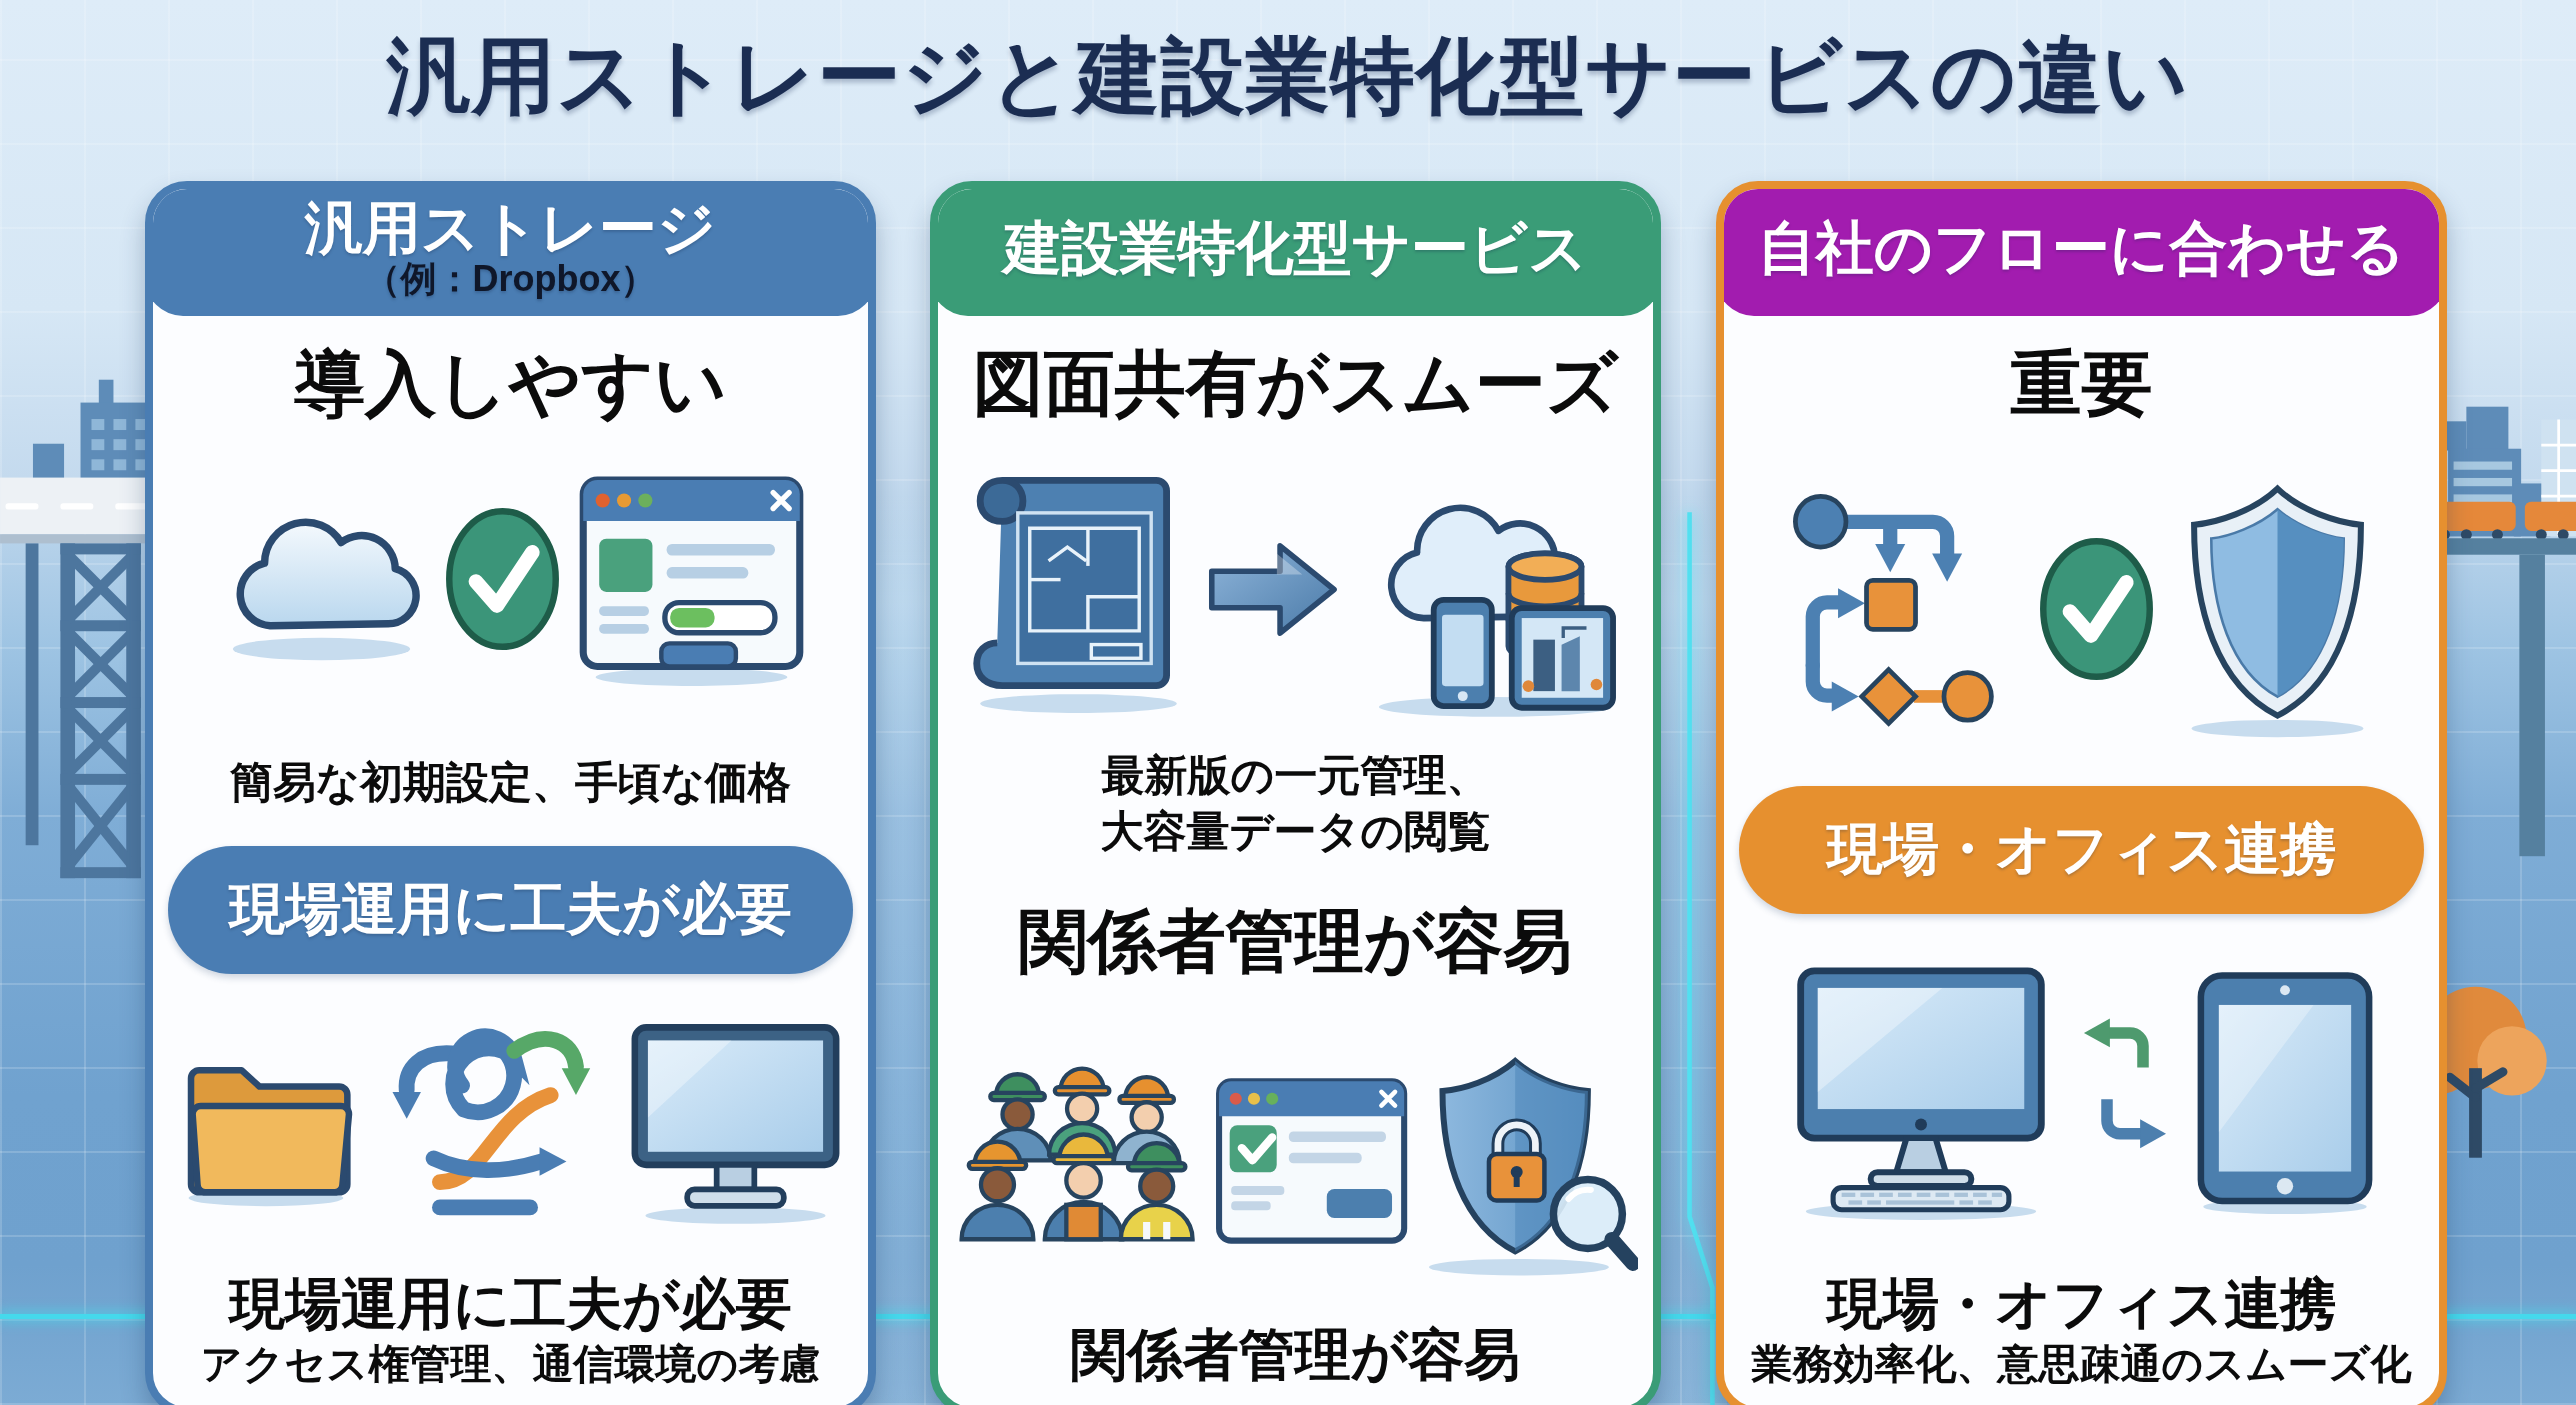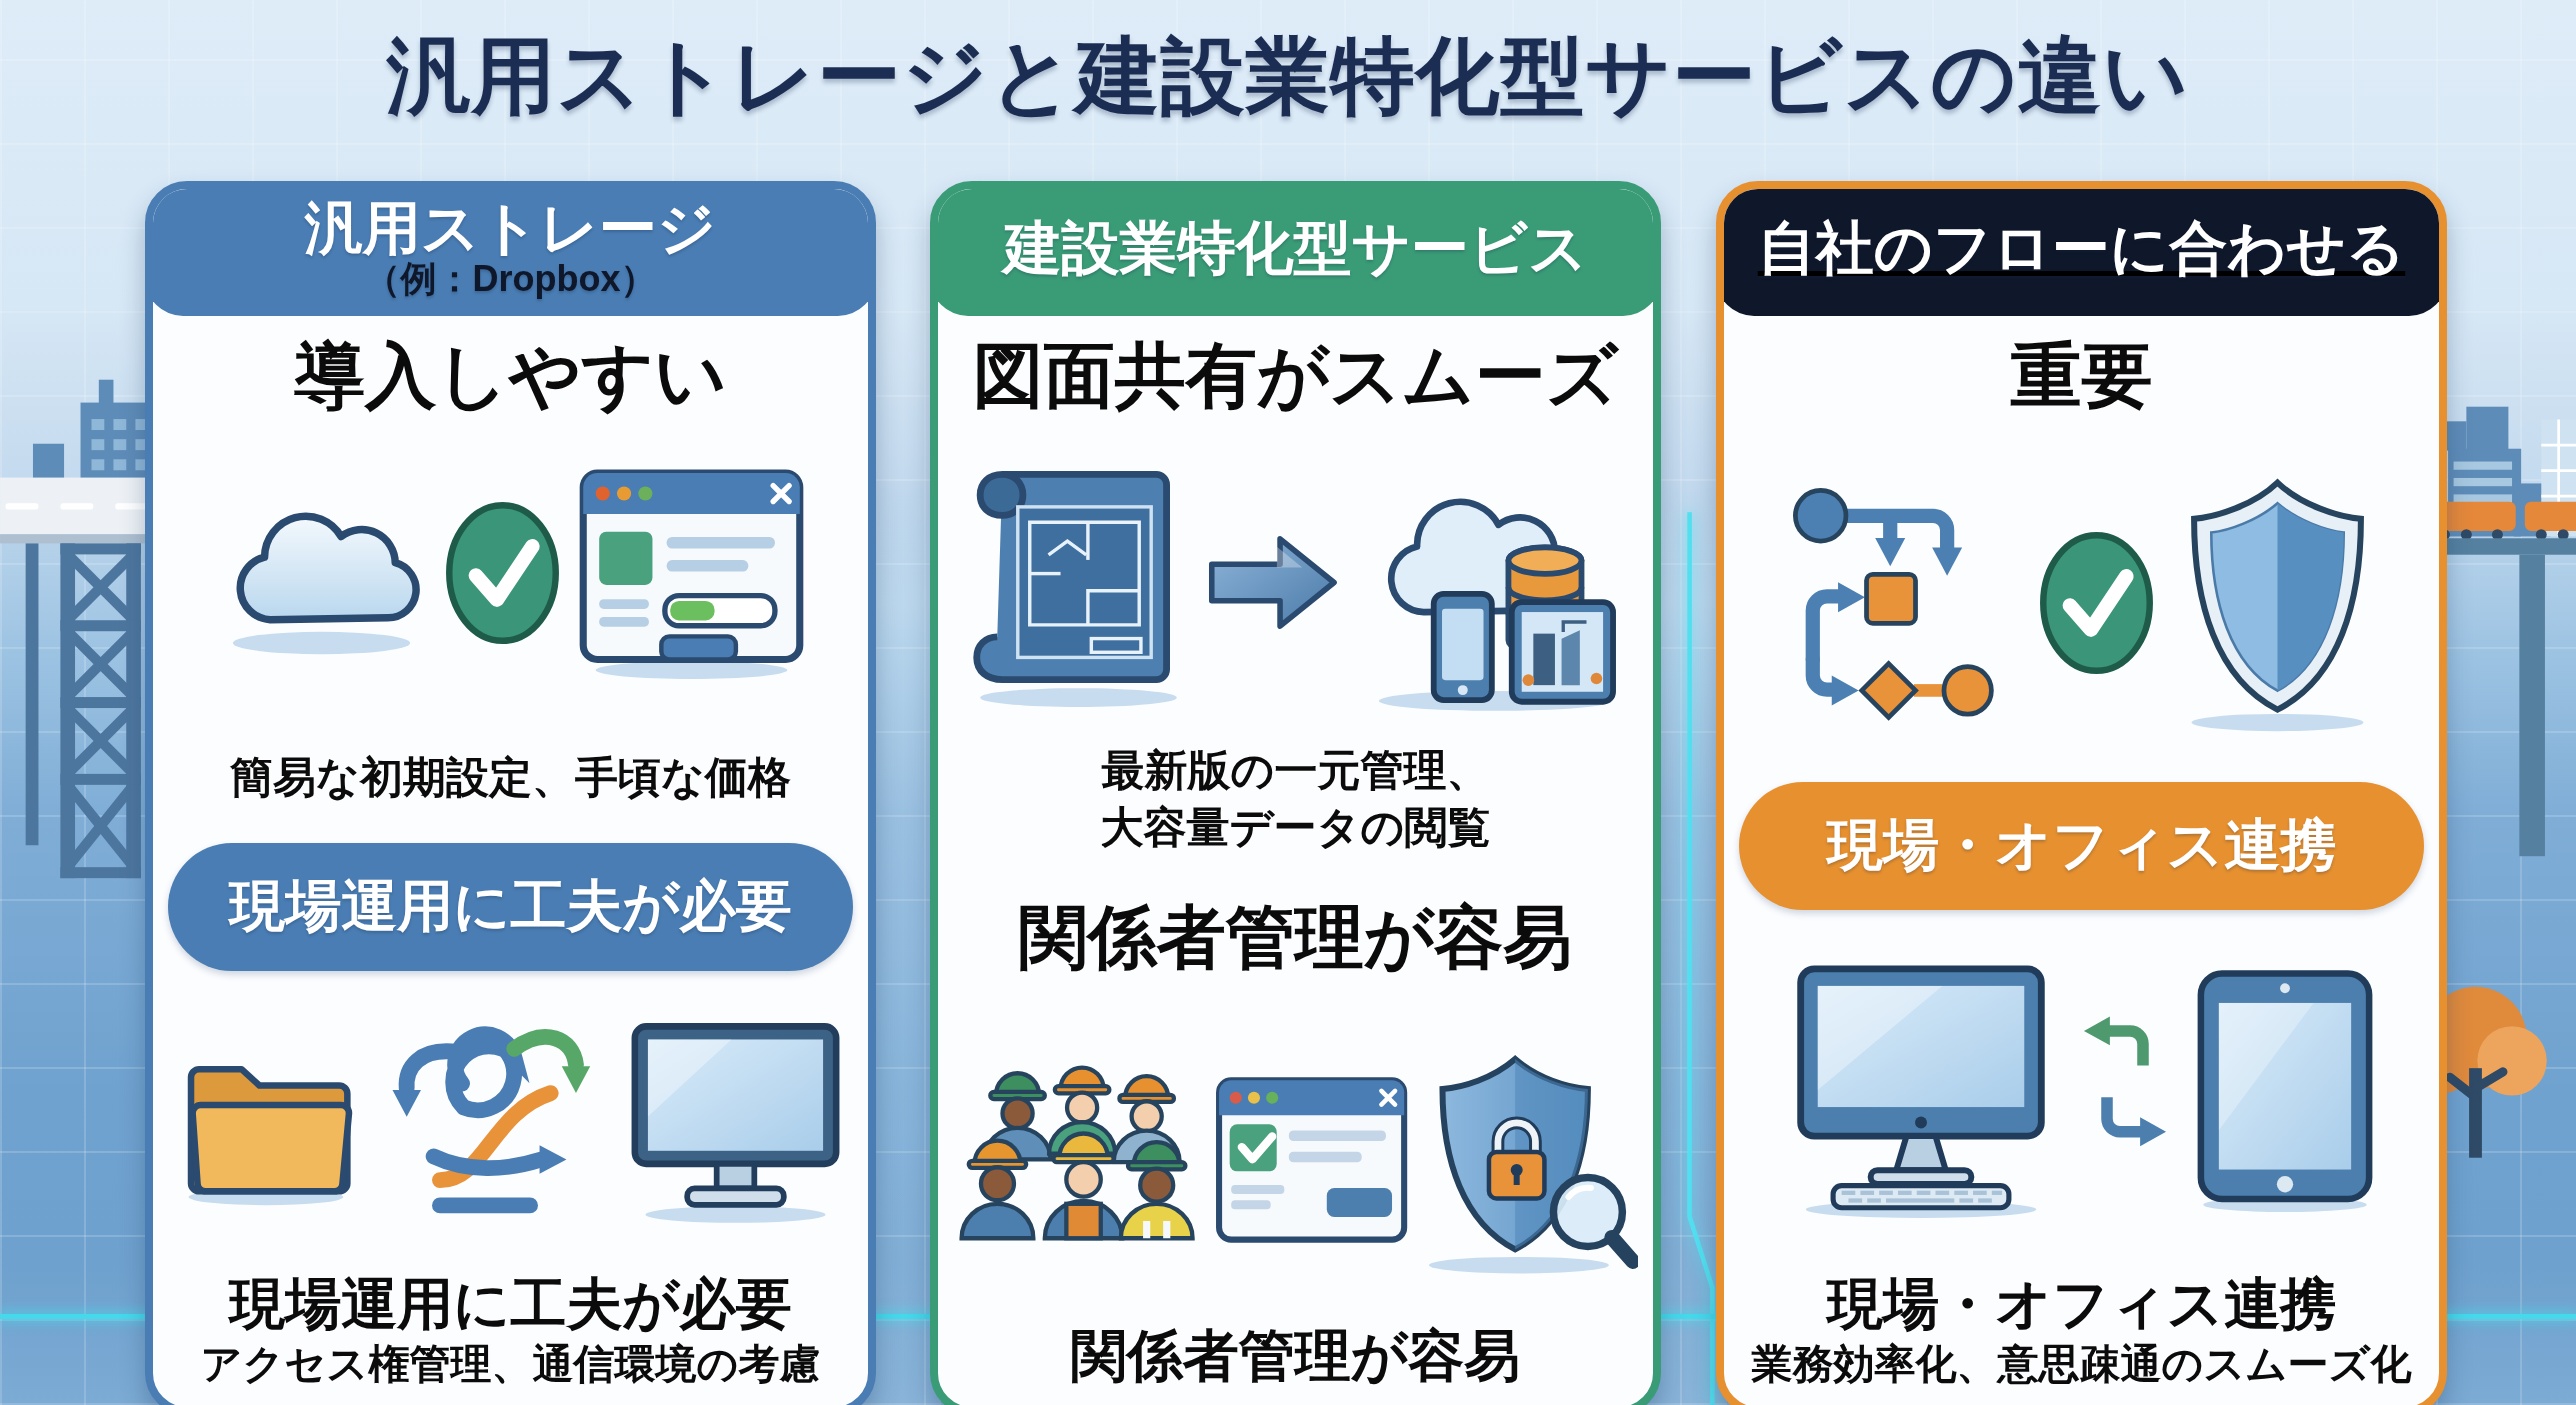--- a/index.html
+++ b/index.html
@@ -13,23 +13,23 @@
   .light-strip{position:absolute;z-index:1;top:494px;bottom:0;width:88px;
     background:linear-gradient(180deg,rgba(255,255,255,0) 0%,rgba(235,248,255,.30) 12%,rgba(215,240,255,.22) 70%,rgba(255,255,255,.10) 100%);}
   .teal-line{position:absolute;z-index:1;left:0;right:0;top:1314px;height:4.6px;background:#45d9ec;box-shadow:0 0 12.8px 1.8px rgba(69,217,236,.8);}
   .cyan-trace{position:absolute;z-index:1;left:0;top:0;}
   .page-title{position:absolute;z-index:2;top:20px;left:0;width:100%;text-align:center;
     font-size:84px;font-weight:900;color:#1b2d52;letter-spacing:0.9px;text-shadow:0 3.7px 4.6px rgba(25,45,85,.25);}
   .card{position:absolute;z-index:2;top:181px;width:715px;height:1218px;background:#fcfdff;
     border-radius:42px;border:8.2px solid #4a7db3;box-shadow:0 14.6px 24px rgba(25,55,95,.30);
     display:flex;flex-direction:column;overflow:hidden;}
   .card.c2{border-color:#3a9c77;} .card.c3{border-color:#e6902f;}
-  .card-header{flex:0 0 135px;margin:-8.2px -8.2px 0 -8.2px;border-radius:42px 42px 38px 38px;
+  .card-header{flex:0 0 135px;margin:-8.2px -8.2px 8px -8.2px;border-radius:42px 42px 38px 38px;
     display:flex;flex-direction:column;align-items:center;justify-content:center;background:#4a7db3;}
-  .c2 .card-header{background:#3a9c77;text-align:right;} .c3 .card-header{background:#0f172a;text-decoration:underline;}
+  .c2 .card-header{background:#3a9c77;text-align:right;} .c3 .card-header{background:#a21caf;}
   .hdr-main{font-size:58px;font-weight:800;color:#ffffff;line-height:1.04;text-shadow:0 1.8px 2.7px rgba(20,40,70,.25);white-space:nowrap;}
   .hdr-sub{font-size:36px;font-weight:800;color:#0f172a;line-height:1.1;text-shadow:0 1.8px 2.7px rgba(20,40,70,.25);}
   .hdr-sub:empty{display:none;}
   .card-body{flex:1;display:flex;flex-direction:column;align-items:center;justify-content:space-between;padding:12.8px 14.6px 16.5px 14.6px;}
   .sec-heading{font-size:71px;font-weight:900;color:#0b0b0b;white-space:nowrap;}
   .icon-row{height:280px;width:100%;display:flex;align-items:center;justify-content:center;gap:12.8px;}
   .caption{min-height:112px;display:flex;flex-direction:column;align-items:center;justify-content:center;
     font-size:43px;font-weight:800;color:#0b0b0b;line-height:1.32;text-align:center;}
   .caption span{display:block;white-space:nowrap;}
   .caption span:empty{display:none;}

